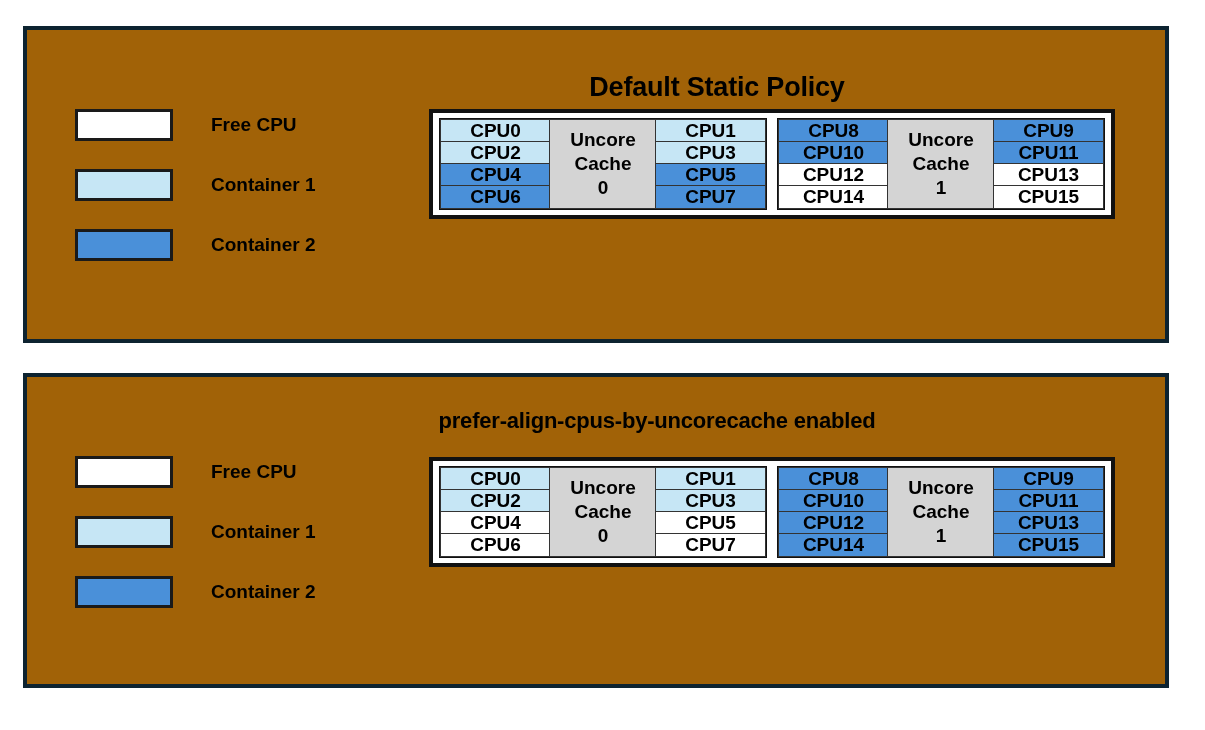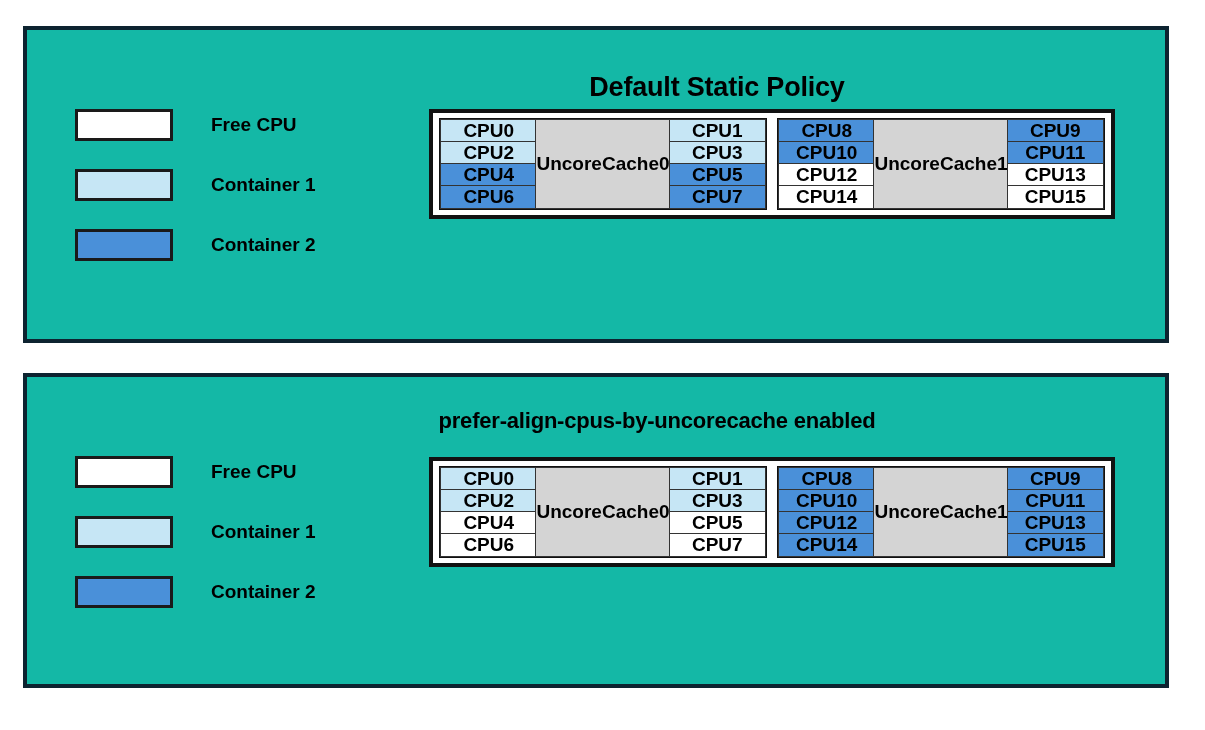--- a/index.html
+++ b/index.html
@@ -14,21 +14,21 @@
     position: relative;
     overflow: hidden;
   }
 
   .panel {
     position: absolute;
     left: 23px;
     width: 1146px;
     border: 4px solid #0d2330;
     box-sizing: border-box;
-    background: #14b8a6;
+    background: #a16207;
   }
   #panel-top    { top: 26px;  height: 317px; }
   #panel-bottom { top: 373px; height: 315px; }
 
   .panel-title {
     position: absolute;
     text-align: center;
     font-weight: bold;
     color: #000000;
     white-space: nowrap;
@@ -117,21 +117,21 @@
     margin: -1px;
     white-space: nowrap;
   }
   .cache-block {
     flex: 0 0 108px;
     background: #d4d4d4;
     border: 1px solid #333333;
     box-sizing: border-box;
     margin: -1px;
     display: flex;
-    flex-direction: row;
+    flex-direction: column;
     align-items: center;
     justify-content: center;
     font-size: 19px;
     font-weight: bold;
     color: #000000;
     line-height: 1.25;
     text-align: center;
   }
 
   .fill-free      { background: #ffffff; }

